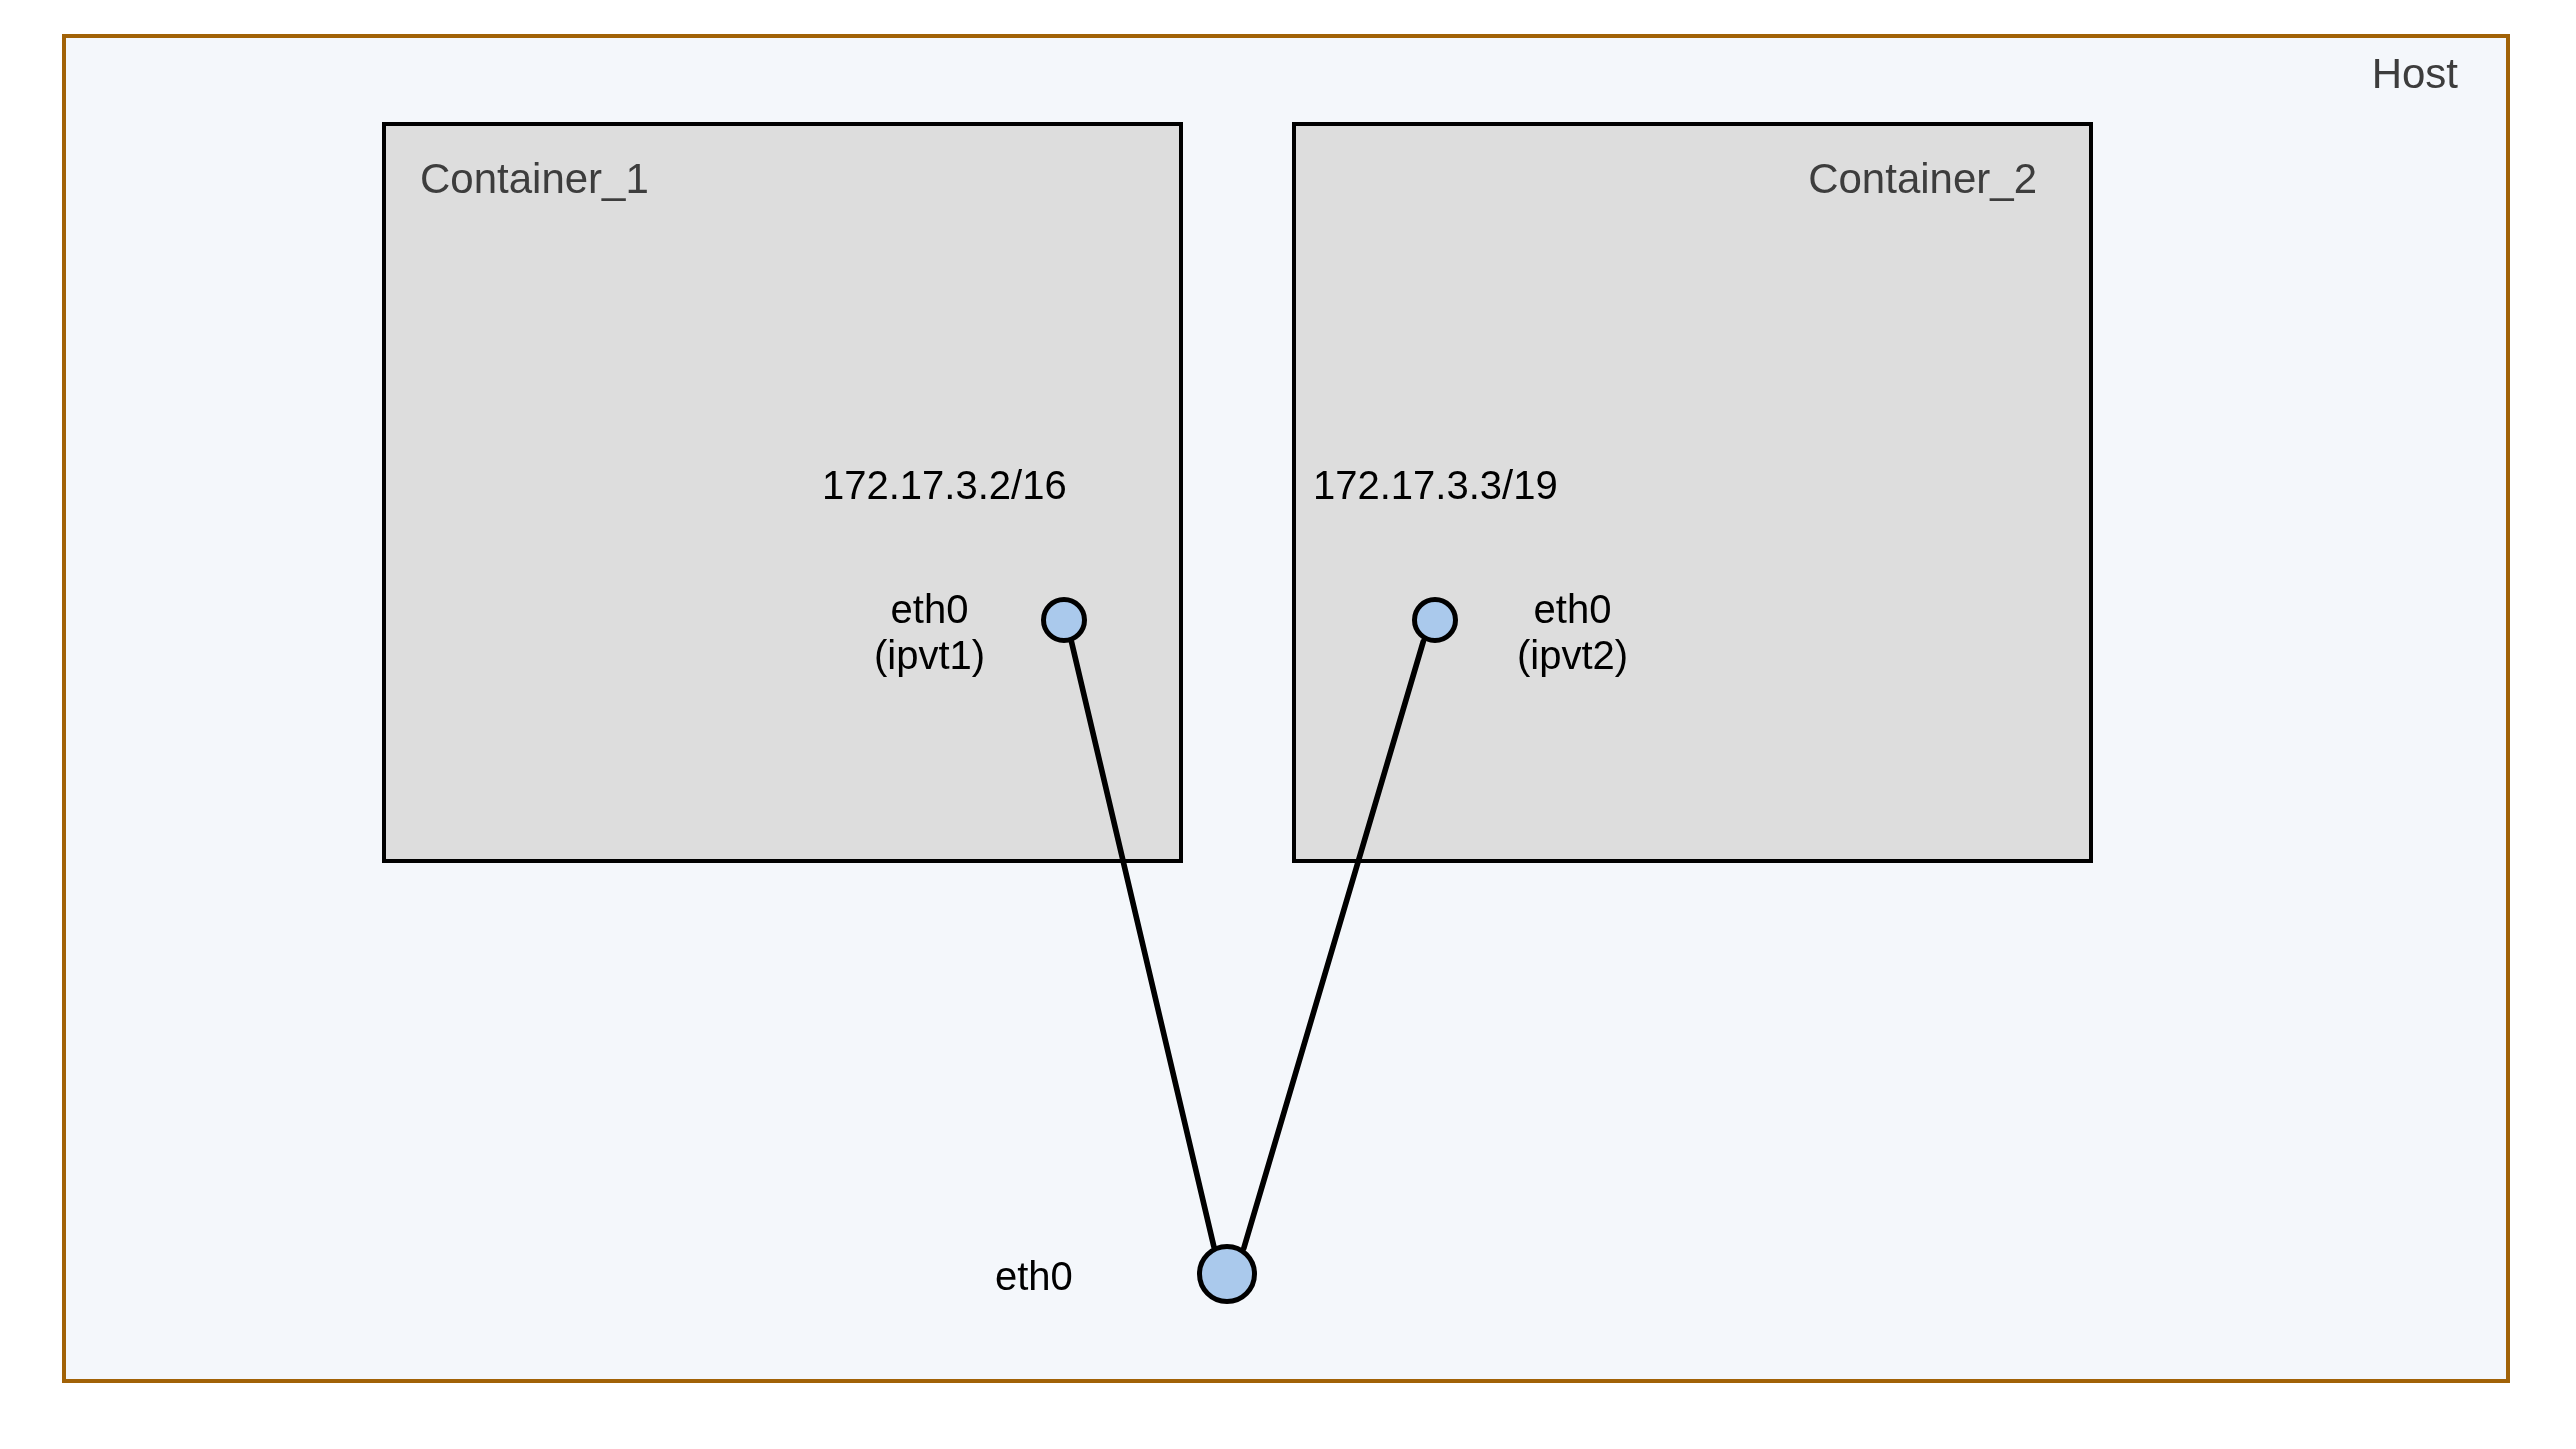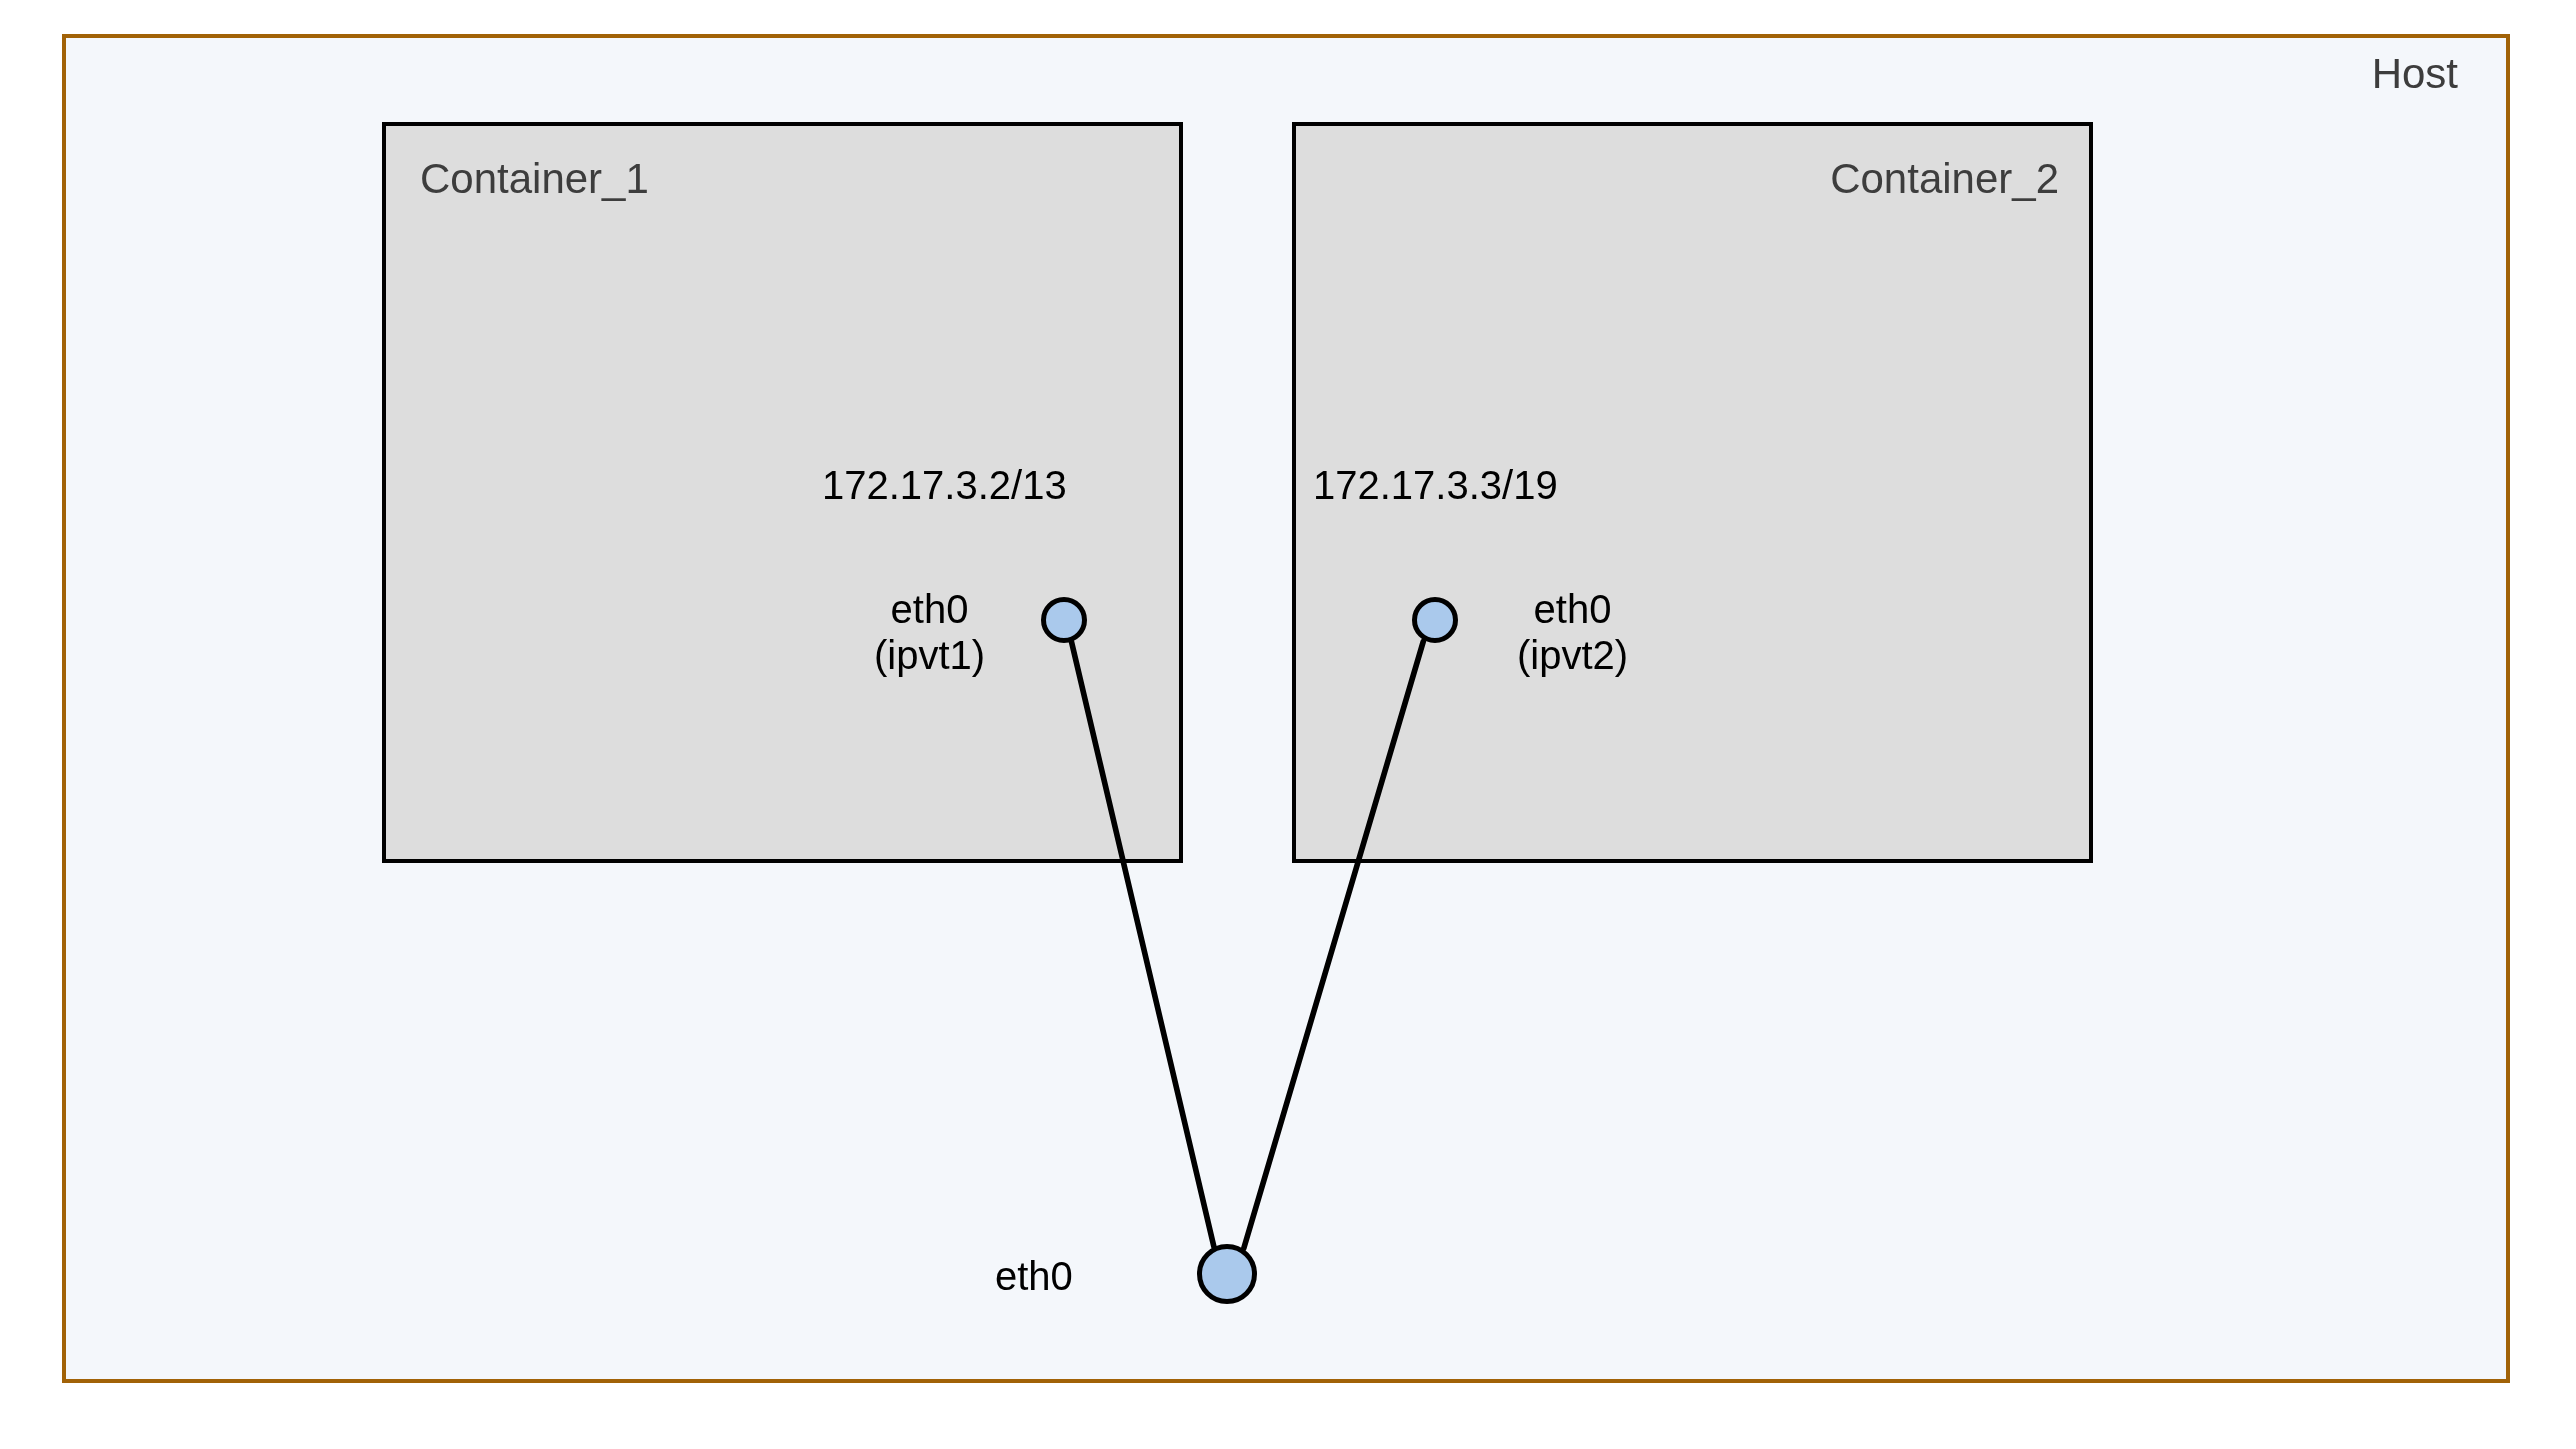--- a/index.html
+++ b/index.html
@@ -54,21 +54,21 @@
   #container-2-box { left: 1226px; }
   .container-label {
     position: absolute;
     top: 32px;
     font-size: 42px;
     color: #3d3d3d;
     white-space: nowrap;
     line-height: 1;
   }
   #container-1-label { left: 34px; text-align: left; }
-  #container-2-label { right: 30px; text-align: left; }
+  #container-2-label { right: 52px; text-align: left; }
   
   #edges {
     position: absolute;
     left: 0;
     top: 0;
     width: 2576px;
     height: 1449px;
     pointer-events: none;
   }
   
@@ -125,21 +125,21 @@
 
   <svg id="edges" viewBox="0 0 3200 1800" xmlns="http://www.w3.org/2000/svg">
     <line x1="1331" y1="797" x2="1508" y2="1549" stroke="#000000" stroke-width="7" stroke-linecap="round"></line>
     <line x1="1768" y1="797" x2="1545" y2="1551" stroke="#000000" stroke-width="7" stroke-linecap="round"></line>
   </svg>
 
   <div id="node-ipvt1" class="node"></div>
   <div id="node-ipvt2" class="node"></div>
   <div id="node-host-eth0" class="node"></div>
 
-  <div id="ip-1-label" class="diagram-text">172.17.3.2/13</div>
+  <div id="ip-1-label" class="diagram-text">172.17.3.2/16</div>
 
   <div id="ip-2-label" class="diagram-text">172.17.3.3/19</div>
 
   <div id="iface-1-label" class="diagram-text two-line">
     <div>eth0</div>
     <div>(ipvt1)</div>
   </div>
 
   <div id="iface-2-label" class="diagram-text two-line">
     <div>eth0</div>

